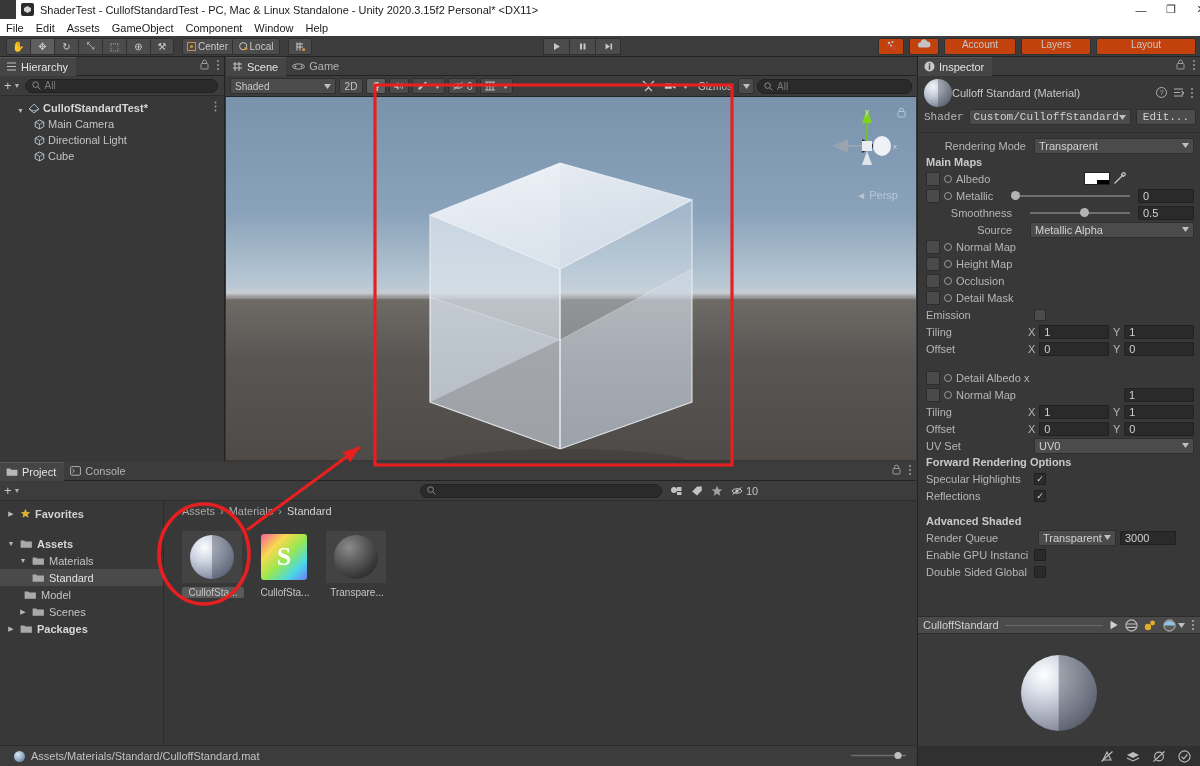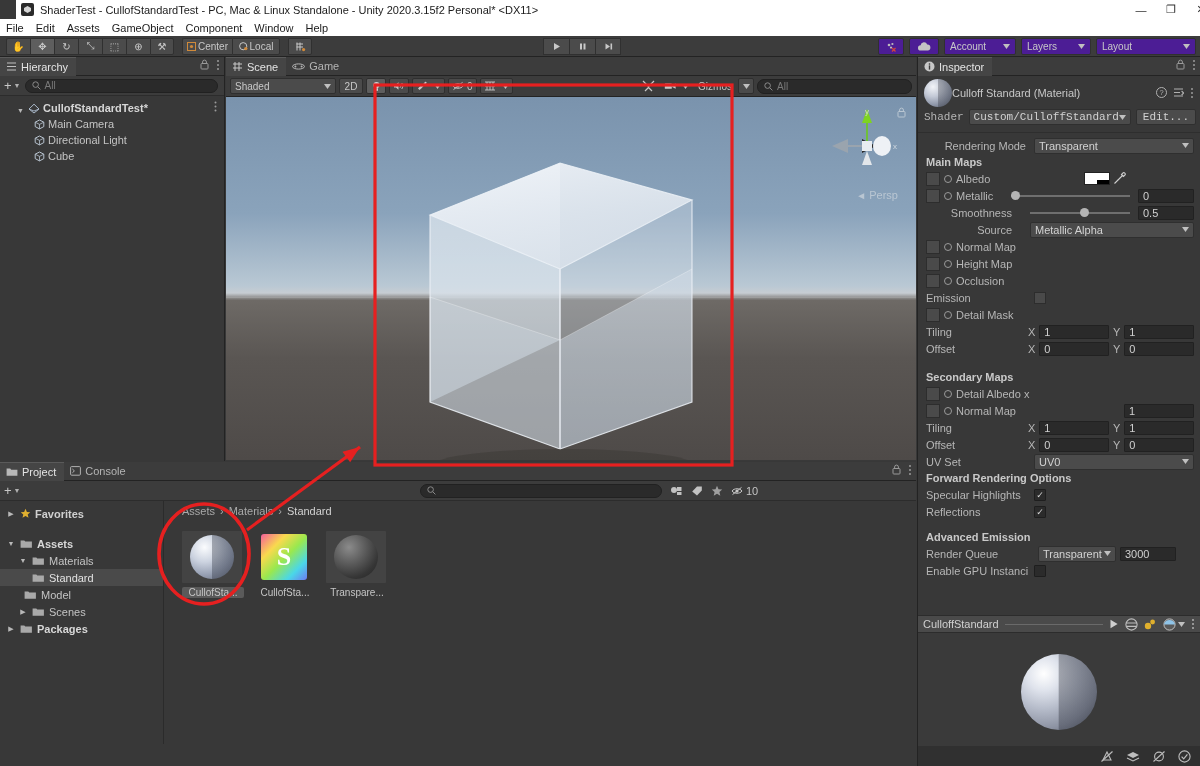--- a/index.html
+++ b/index.html
@@ -62,22 +62,22 @@
   .tb-left { margin-left:6px; }
   .tb-center-play { position:absolute; left:543px; top:38px; display:flex; }
   .tb-play {
     width:26px; height:17px; background:#4b4b4b; border:1px solid #303030;
     border-right:none; display:flex; align-items:center; justify-content:center;
     color:#c8c8c8; font-size:9px;
   }
   .tb-play:last-child { border-right:1px solid #303030; }
   .tb-right { position:absolute; right:4px; top:38px; display:flex; align-items:center; gap:5px;}
   .tb-pill {
-    height:17px; background:#4c1d95; border:1px solid #303030; border-radius:2px;
-    display:flex; align-items:center; padding:0 5px; gap:14px; color:#c8c8c8; font-size:10px;
+    height:17px; background:#c2410c; border:1px solid #303030; border-radius:2px;
+    display:flex; align-items:center; padding:0 5px; gap:14px; color:#c8c8c8; font-size:10px;flex-direction:column;
   }
 
   
   .panel { position:absolute; background:#383838; }
   .panel-tabbar {
     height:19px; background:#3c3c3c; display:flex; align-items:center;
     border-bottom:1px solid #232323; position:relative;
   }
   .ptab {
     height:19px; display:flex; align-items:center; gap:4px; padding:0 8px 0 6px;
@@ -706,20 +706,29 @@
             <div class="thumb">
               <div style="width:44px;height:44px;border-radius:50%;
                    background:radial-gradient(circle at 34% 28%, #8b8b8b 0%, #5c5c5c 38%, #363636 70%, #222 100%);"></div>
             </div>
             <div class="nm">Transpare...</div>
           </div>
         </div>
       </div>
     </div>
 
+    <div class="proj-status">
+      <div style="width:11px;height:11px;border-radius:50%;
+           background:radial-gradient(circle at 33% 30%, #dbe6f2 0%, #9fb6cd 45%, #4f6a85 100%);"></div>
+      <span>Assets/Materials/Standard/CulloffStandard.mat</span>
+      <svg class="zoom-slider" viewBox="0 0 55 9">
+        <line x1="0" y1="4.5" x2="55" y2="4.5" stroke="#6d6d6d" stroke-width="1.5"></line>
+        <circle cx="47" cy="4.5" r="3.6" fill="#c0c0c0"></circle>
+      </svg>
+    </div>
   </div>
 
   <div class="panel" id="inspector">
     <div class="panel-tabbar">
       <div class="ptab active">
         <svg width="11" height="11" viewBox="0 0 11 11">
           <circle cx="5.5" cy="5.5" r="5" fill="#c8c8c8"></circle>
           <rect x="4.8" y="4.4" width="1.4" height="4.2" fill="#3c3c3c"></rect>
           <rect x="4.8" y="2.3" width="1.4" height="1.4" fill="#3c3c3c"></rect>
         </svg>
@@ -833,47 +842,46 @@
       <span class="texslot"></span>
       <span class="radio-dot"></span>
       <span class="lbl">Height Map</span>
     </div>
     <div class="prow">
       <span class="texslot"></span>
       <span class="radio-dot"></span>
       <span class="lbl">Occlusion</span>
     </div>
     <div class="prow">
-      <span class="lbl" style="width:52px">Emission</span>
-      <span class="texslot sm" style="margin-left:52px"></span>
-    </div>
-
-    <div class="prow">
       <span class="texslot"></span>
       <span class="radio-dot"></span>
       <span class="lbl">Detail Mask</span>
+    </div>
+
+    <div class="prow">
+      <span class="lbl" style="width:52px">Emission</span>
+      <span class="texslot sm" style="margin-left:52px"></span>
     </div>
 
     <div class="prow">
       <span class="lbl" style="width:52px">Tiling</span>
       <span class="axis" style="margin-left:52px">X</span>
       <div class="numfield wide">1</div>
       <span class="axis">Y</span>
       <div class="numfield wide">1</div>
     </div>
     <div class="prow">
       <span class="lbl" style="width:52px">Offset</span>
       <span class="axis" style="margin-left:52px">X</span>
       <div class="numfield wide">0</div>
       <span class="axis">Y</span>
       <div class="numfield wide">0</div>
     </div>
 
     <div style="height:12px"></div>
-    <div class="section-h">Secondary Maps</div>
 
     <div class="prow">
       <span class="texslot"></span>
       <span class="radio-dot"></span>
       <span class="lbl">Detail Albedo x</span>
     </div>
     <div class="prow">
       <span class="texslot"></span>
       <span class="radio-dot"></span>
       <span class="lbl">Normal Map</span>
@@ -914,33 +922,37 @@
       </span>
     </div>
     <div class="prow">
       <span class="lbl" style="width:104px">Reflections</span>
       <span class="cbox">
         <span>✓</span>
       </span>
     </div>
 
     <div style="height:9px"></div>
-    <div class="section-h">Advanced Emission</div>
+    <div class="section-h">Advanced Shaded</div>
     <div class="prow">
       <span class="lbl" style="width:100px">Render Queue</span>
       <div class="dropdown" style="width:78px;margin-left:8px">
         <span>Transparent</span>
         <svg width="7" height="5" viewBox="0 0 7 5">
             <path d="M0 0 L7 0 L3.5 5 Z" fill="#c0c0c0"></path>
           </svg>
       </div>
       <div class="numfield" style="width:56px">3000</div>
     </div>
     <div class="prow">
       <span class="lbl" style="width:104px;overflow:hidden;white-space:nowrap">Enable GPU Instanci</span>
+      <span class="cbox"></span>
+    </div>
+    <div class="prow">
+      <span class="lbl" style="width:104px;overflow:hidden;white-space:nowrap">Double Sided Global</span>
       <span class="cbox"></span>
     </div>
 
     <div style="height:36px"></div>
 
     <div class="preview-bar">
       <span class="preview-name">CulloffStandard</span>
       <span class="preview-line"></span>
       <svg width="10" height="10" viewBox="0 0 10 10">
           <path d="M1.5 0.8 L8.6 5 L1.5 9.2 Z" fill="#cfcfcf"></path>

